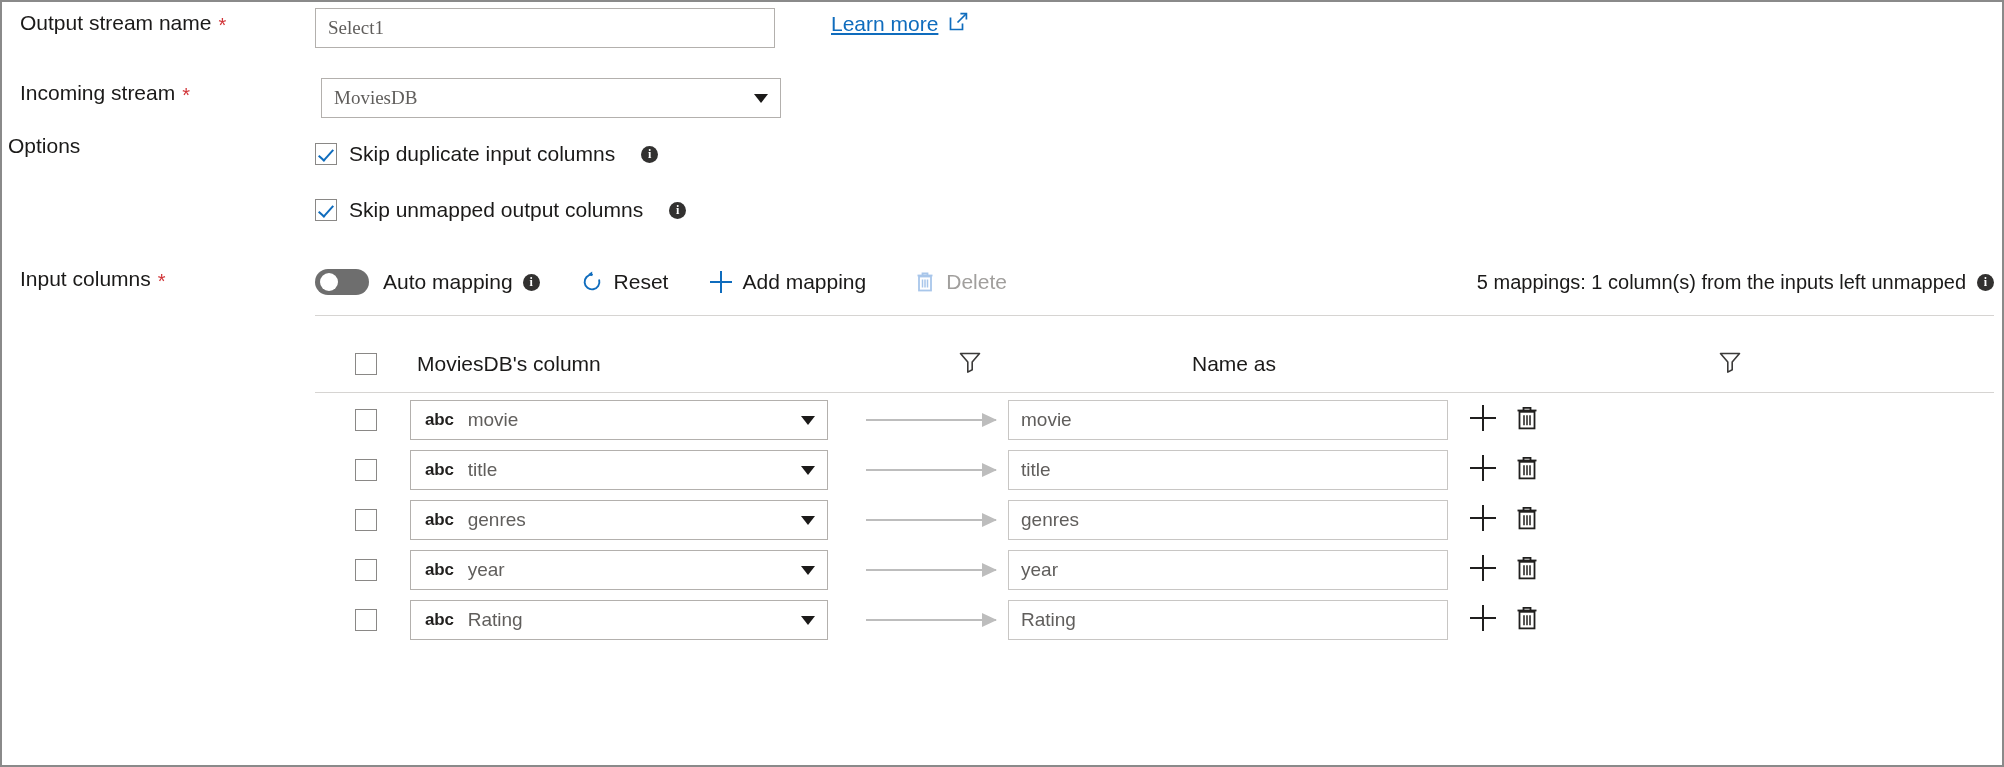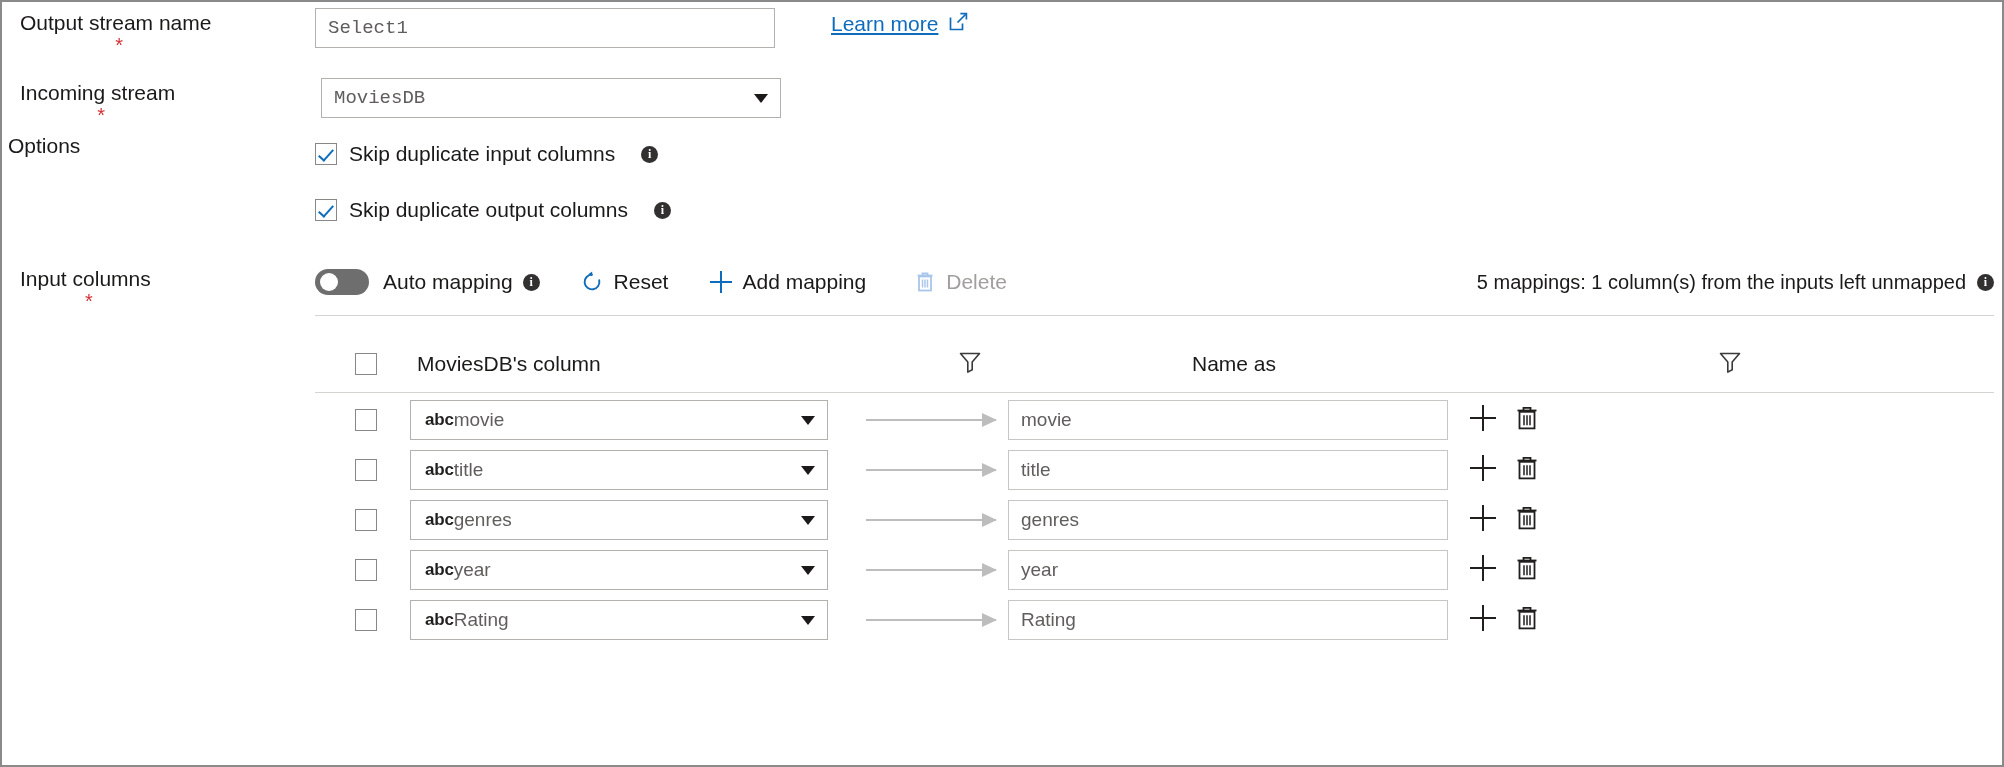--- a/index.html
+++ b/index.html
@@ -18,22 +18,21 @@
     background: #ffffff;
     border: 2px solid #8a8a8a;
     box-sizing: border-box;
     overflow: hidden;
   }
 
   
   .form-row {
     position: absolute;
     display: flex;
-    align-items: center;
-    flex-direction: column;
+    align-items: flex-end;
   }
   .field-label {
     font-size: 21px;
     color: #1b1a19;
     white-space: nowrap;
     line-height: 1;
   }
   .req-star {
     color: #d13438;
     font-size: 20px;
@@ -47,21 +46,21 @@
   .txtbox {
     box-sizing: border-box;
     border: 1px solid #b3b0ad;
     background: #ffffff;
     height: 40px;
     font-size: 19px;
     color: #605e5c;
     padding: 0 12px;
     display: flex;
     align-items: center;
-    font-family: Liberation Mono, monospace;
+    font-family: Liberation Serif, serif;
   }
   .txtbox.with-caret { justify-content: space-between; margin-left: 6px; }
   .caret {
     width: 0; height: 0;
     border-left: 7px solid transparent;
     border-right: 7px solid transparent;
     border-top: 9px solid #1b1a19;
     flex: 0 0 auto;
   }
 
@@ -216,21 +215,21 @@
     background: #fff;
     display: flex;
     align-items: center;
     padding: 0 12px 0 14px;
     cursor: pointer;
   }
   .abc {
     font-size: 17px;
     font-weight: bold;
     color: #201f1e;
-    margin-right: 0;
+    margin-right: 14px;
     letter-spacing: -0.2px;
   }
   .abc-val {
     font-size: 19px;
     color: #605e5c;
     flex: 1 1 auto;
     overflow: hidden;
     white-space: nowrap;
   }
   .arrow {
@@ -323,21 +322,21 @@
   </div>
 
   <div class="cbox-row" style="left:313px; top:140px;">
     <span class="cbox checked"></span>
     <span class="cbox-label">Skip duplicate input columns</span>
     <span class="info-icon" style="margin-left:14px;">i</span>
   </div>
 
   <div class="cbox-row" style="left:313px; top:196px;">
     <span class="cbox checked"></span>
-    <span class="cbox-label">Skip duplicate output columns</span>
+    <span class="cbox-label">Skip unmapped output columns</span>
     <span class="info-icon" style="margin-left:14px;">i</span>
   </div>
 
   <div class="form-row" style="left:18px; top:266px;">
     <span class="field-label">Input columns</span>
     <span class="req-star">*</span>
   </div>
 
   <div class="toolbar">
 

